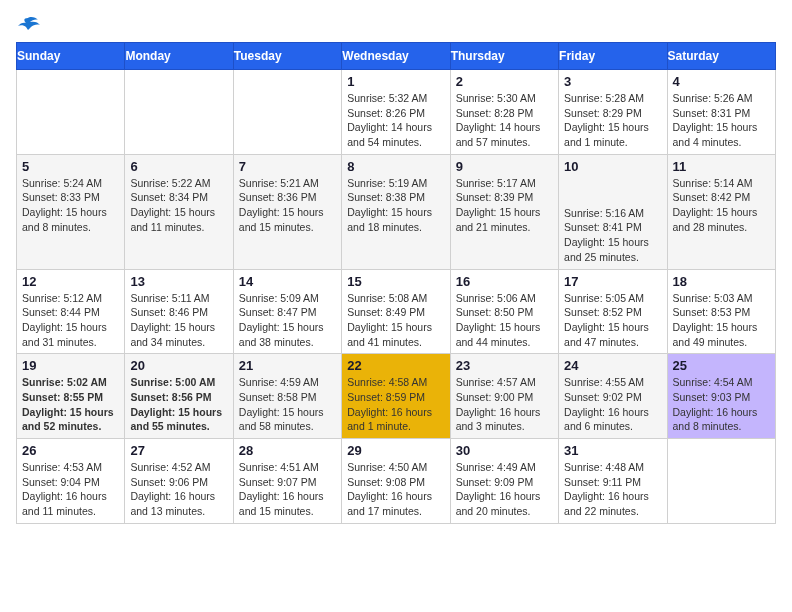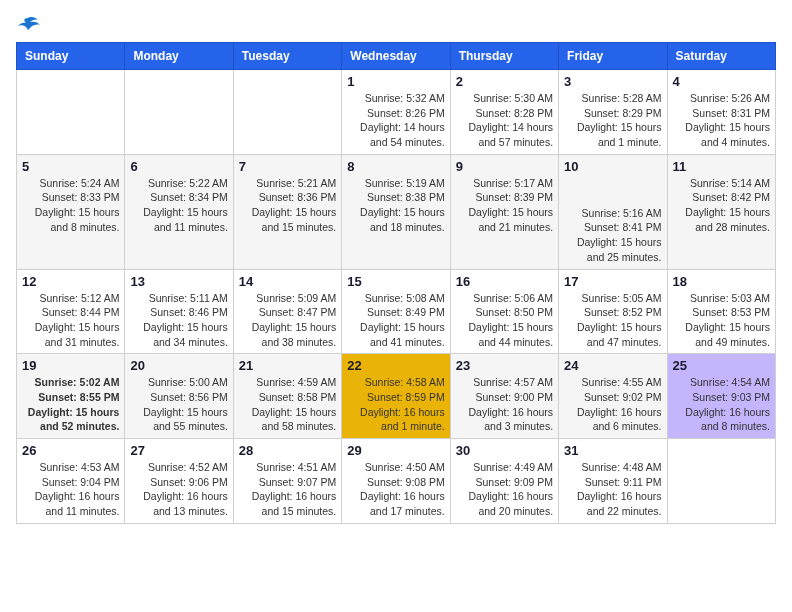--- a/index.html
+++ b/index.html
@@ -34,21 +34,21 @@
       color: #333;
     }
     .calendar {
       width: 100%;
       border-collapse: collapse;
       font-size: 11px;
     }
     .calendar th {
       background-color: #2563eb;
       color: #fff;
-      padding: 6px 8px;
+      padding: 6px 0;
       text-align: left;
       font-size: 12px;
       font-weight: bold;
       border: 1px solid #1e50c8;
     }
     .calendar td {
       vertical-align: top;
       padding: 4px 5px;
       border: 1px solid #d0d0d0;
       width: 108px;
@@ -61,21 +61,20 @@
     .day-number {
       font-size: 13px;
       font-weight: bold;
       color: #1a1a2e;
       margin-bottom: 2px;
     }
     .day-info {
       color: #333;
       font-size: 10.5px;
       line-height: 1.4;
-      text-align: right;
     }
     .empty-cell {
       background: #fff !important;
     }
     .logo-row {
       display: flex;
       align-items: center;
     }
     .logo-text-general {
       color: #1a1a2e;
@@ -263,21 +262,21 @@
       <tr>
         <td style="background: rgb(245, 245, 245);">
           <div class="day-number">19</div>
           <div class="day-info" style="white-space: pre-line; font-weight: bold;">Sunrise: 5:02 AM
 Sunset: 8:55 PM
 Daylight: 15 hours
 and 52 minutes.</div>
         </td>
         <td style="background: rgb(245, 245, 245);">
           <div class="day-number">20</div>
-          <div class="day-info" style="white-space: pre-line;">Sunrise: 5:00 AM
+          <div class="day-info" style="white-space: pre-line; font-weight: bold;">Sunrise: 5:00 AM
 Sunset: 8:56 PM
 Daylight: 15 hours
 and 55 minutes.</div>
         </td>
         <td style="background: rgb(245, 245, 245);">
           <div class="day-number">21</div>
           <div class="day-info" style="white-space: pre-line;">Sunrise: 4:59 AM
 Sunset: 8:58 PM
 Daylight: 15 hours
 and 58 minutes.</div>

